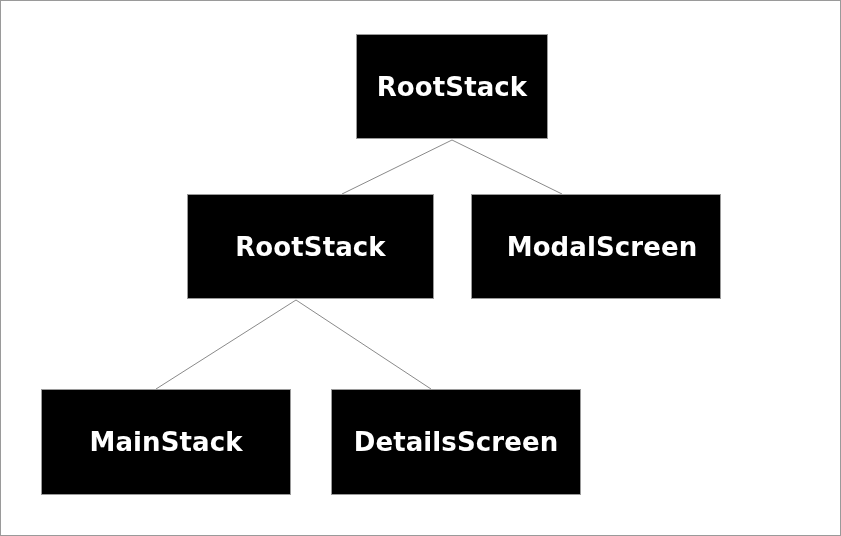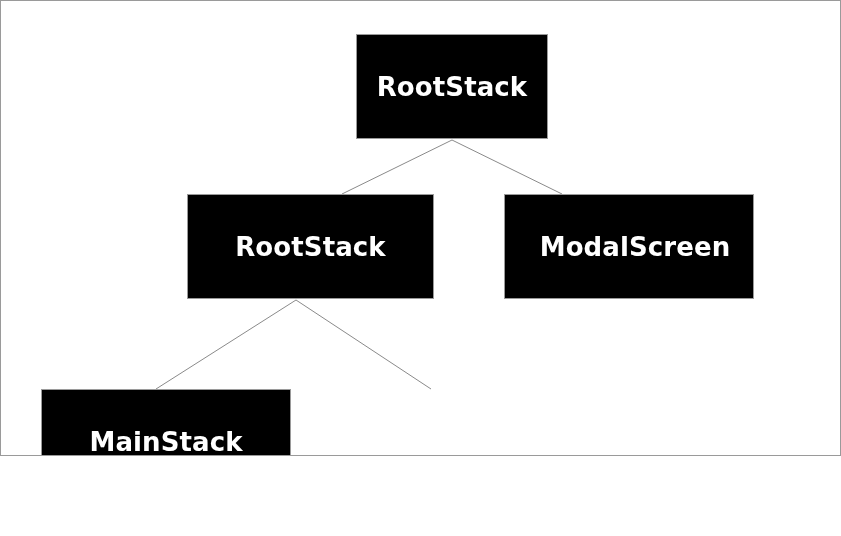--- a/index.html
+++ b/index.html
@@ -7,21 +7,21 @@
     margin: 0;
     padding: 0;
     background: #ffffff;
   }
   body {
     font-family: "DejaVu Sans", "Liberation Sans", sans-serif;
   }
   #canvas {
     position: relative;
     width: 841px;
-    height: 456px;
+    height: 536px;
     background: #ffffff;
     box-sizing: border-box;
     border: 1px solid #9a9a9a;
     overflow: hidden;
   }
   #edge-layer {
     position: absolute;
     left: 0;
     top: 0;
     width: 841px;
@@ -44,21 +44,21 @@
     font-weight: bold;
     font-size: 26px;
     letter-spacing: 0.1px;
     line-height: 1;
     white-space: nowrap;
     text-align: center;
   }
   
   #node-root      { left: 355px; top: 33px;  width: 192px; height: 105px; }
   #node-main      { left: 186px; top: 193px; width: 247px; height: 105px; }
-  #node-modal     { left: 503px; top: 193px; width: 250px; height: 105px; padding-left: 12px; }
+  #node-modal     { left: 470px; top: 193px; width: 250px; height: 105px; padding-left: 12px; }
   #node-home      { left: 40px;  top: 388px; width: 250px; height: 106px; }
   #node-details   { left: 330px; top: 388px; width: 250px; height: 106px; }
 </style>
 </head>
 <body>
 
 <div id="canvas">
 
   <svg id="edge-layer" viewBox="0 0 841 536" width="841" height="536" xmlns="http://www.w3.org/2000/svg">
     <line x1="451" y1="139" x2="341" y2="193" stroke="#8a8a8a" stroke-width="1"></line>
@@ -76,14 +76,17 @@
   </div>
 
   <div class="node" id="node-modal">
     <span class="node-label">ModalScreen</span>
   </div>
 
   <div class="node" id="node-home">
     <span class="node-label">MainStack</span>
   </div>
 
+  <div class="node" id="node-details">
+    <span class="node-label">DetailsScreen</span>
+  </div>
 
 </div>
 
 </body></html>

